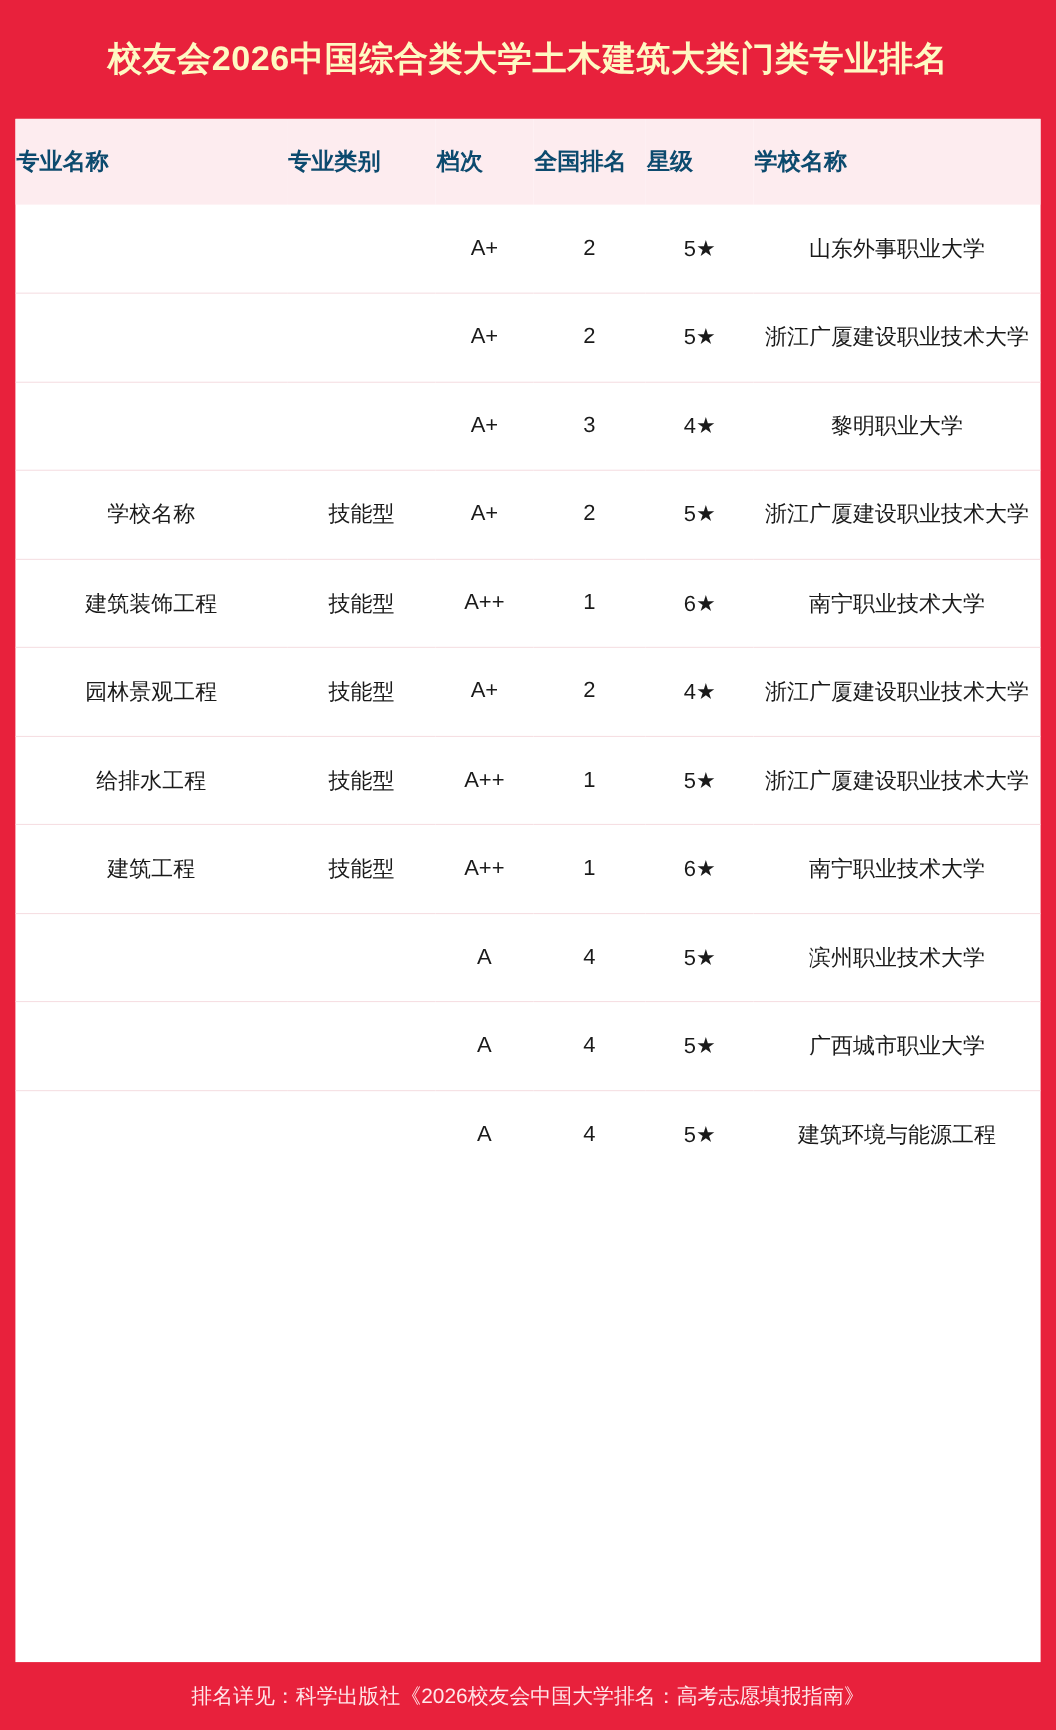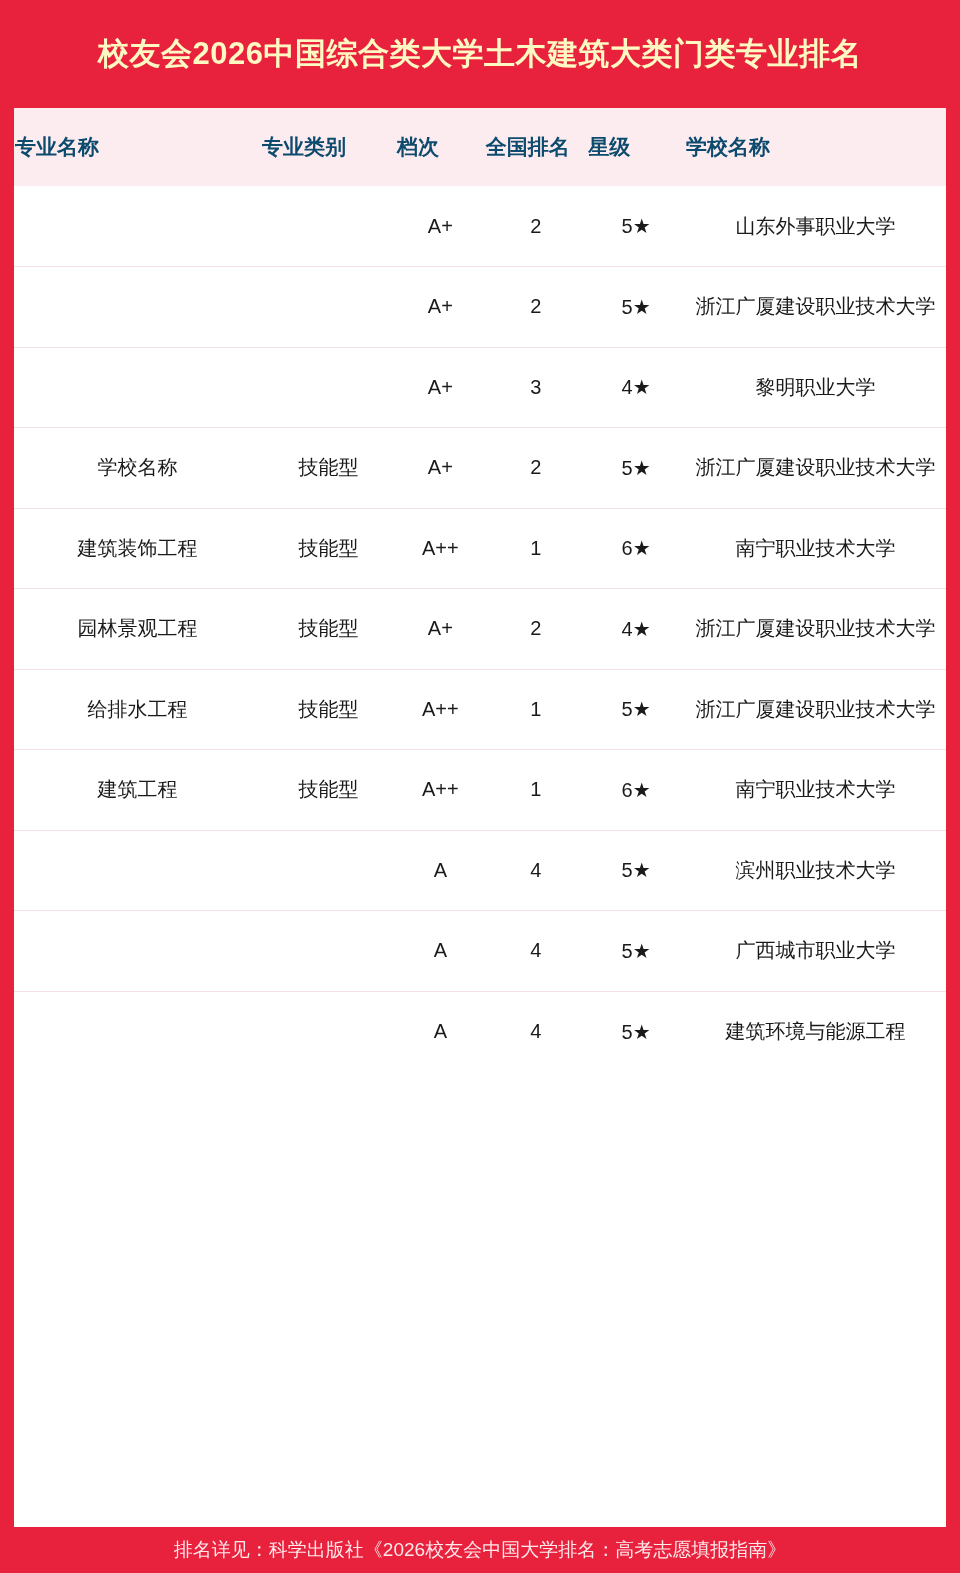--- a/index.html
+++ b/index.html
@@ -75,21 +75,21 @@
   }
   td.school { font-size: 20px; }
   .col-major { width: 26.5%; }
   .col-cat   { width: 14.5%; }
   .col-tier  { width: 9.5%; }
   .col-rank  { width: 11%; }
   .col-star  { width: 10.5%; }
   .col-school{ width: 28%; }
   .footer {
     flex: 0 0 auto;
-    height: 46px;
+    height: 62px;
     display: flex;
     align-items: center;
     justify-content: center;
   }
   .footer-text {
     color: #ffe7ea;
     font-size: 19px;
     white-space: nowrap;
   }
 </style>

